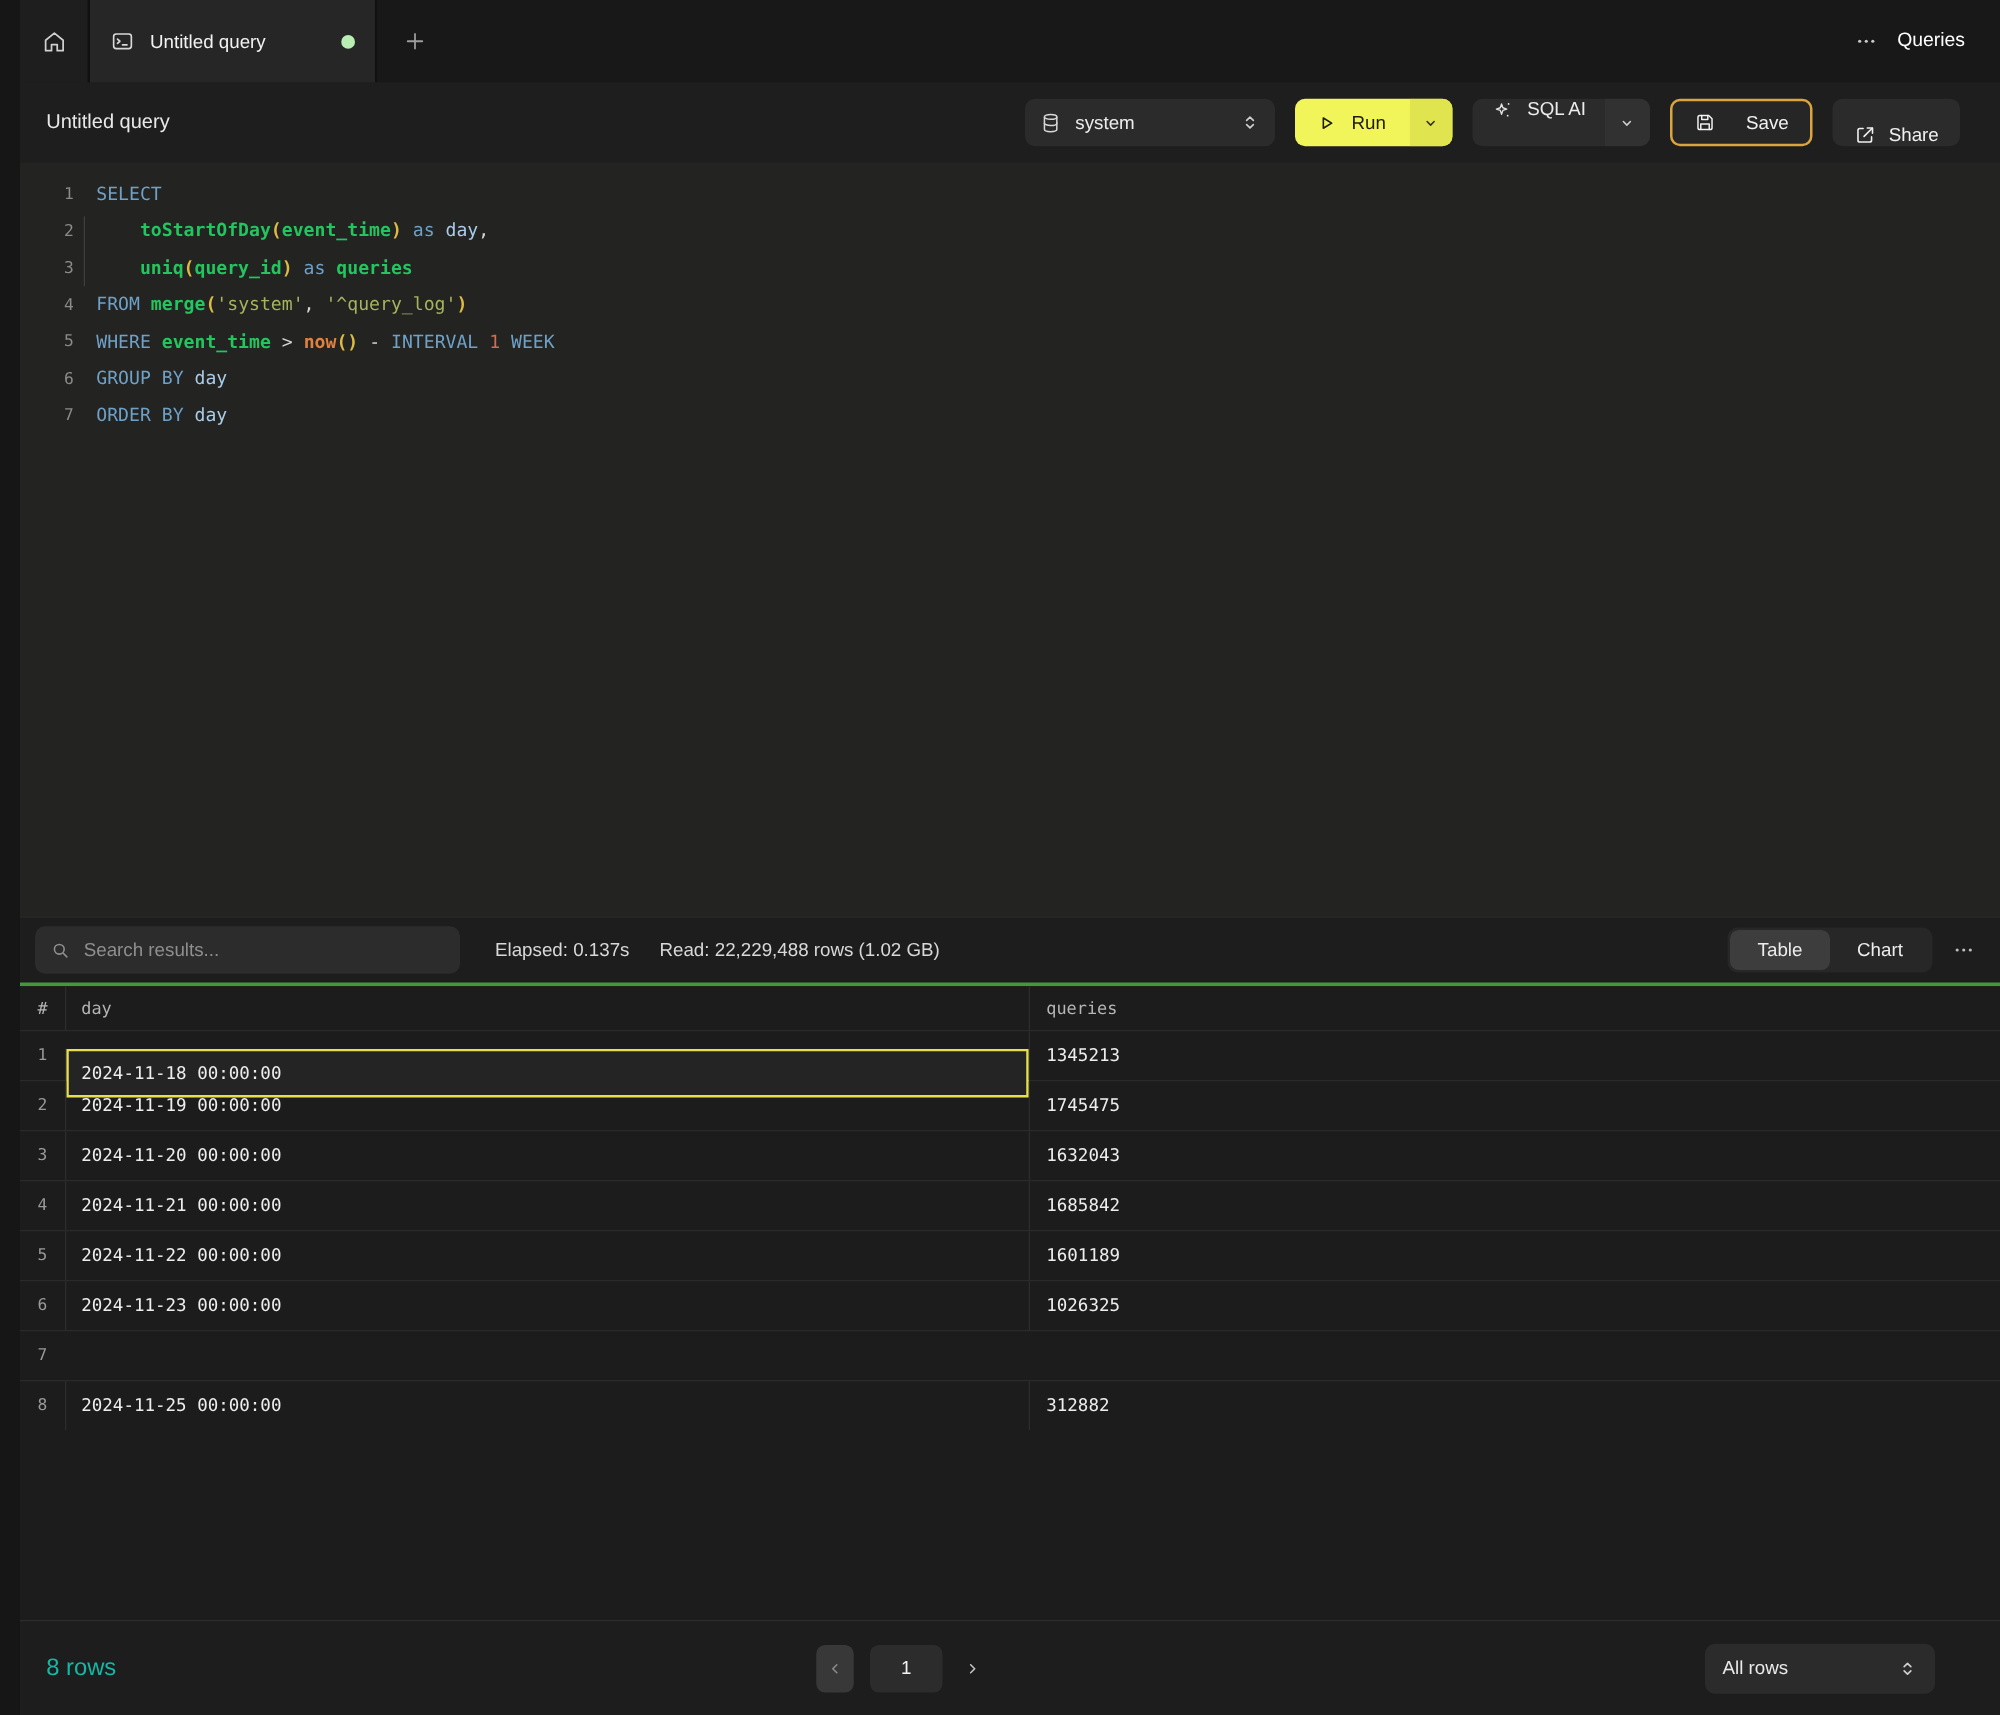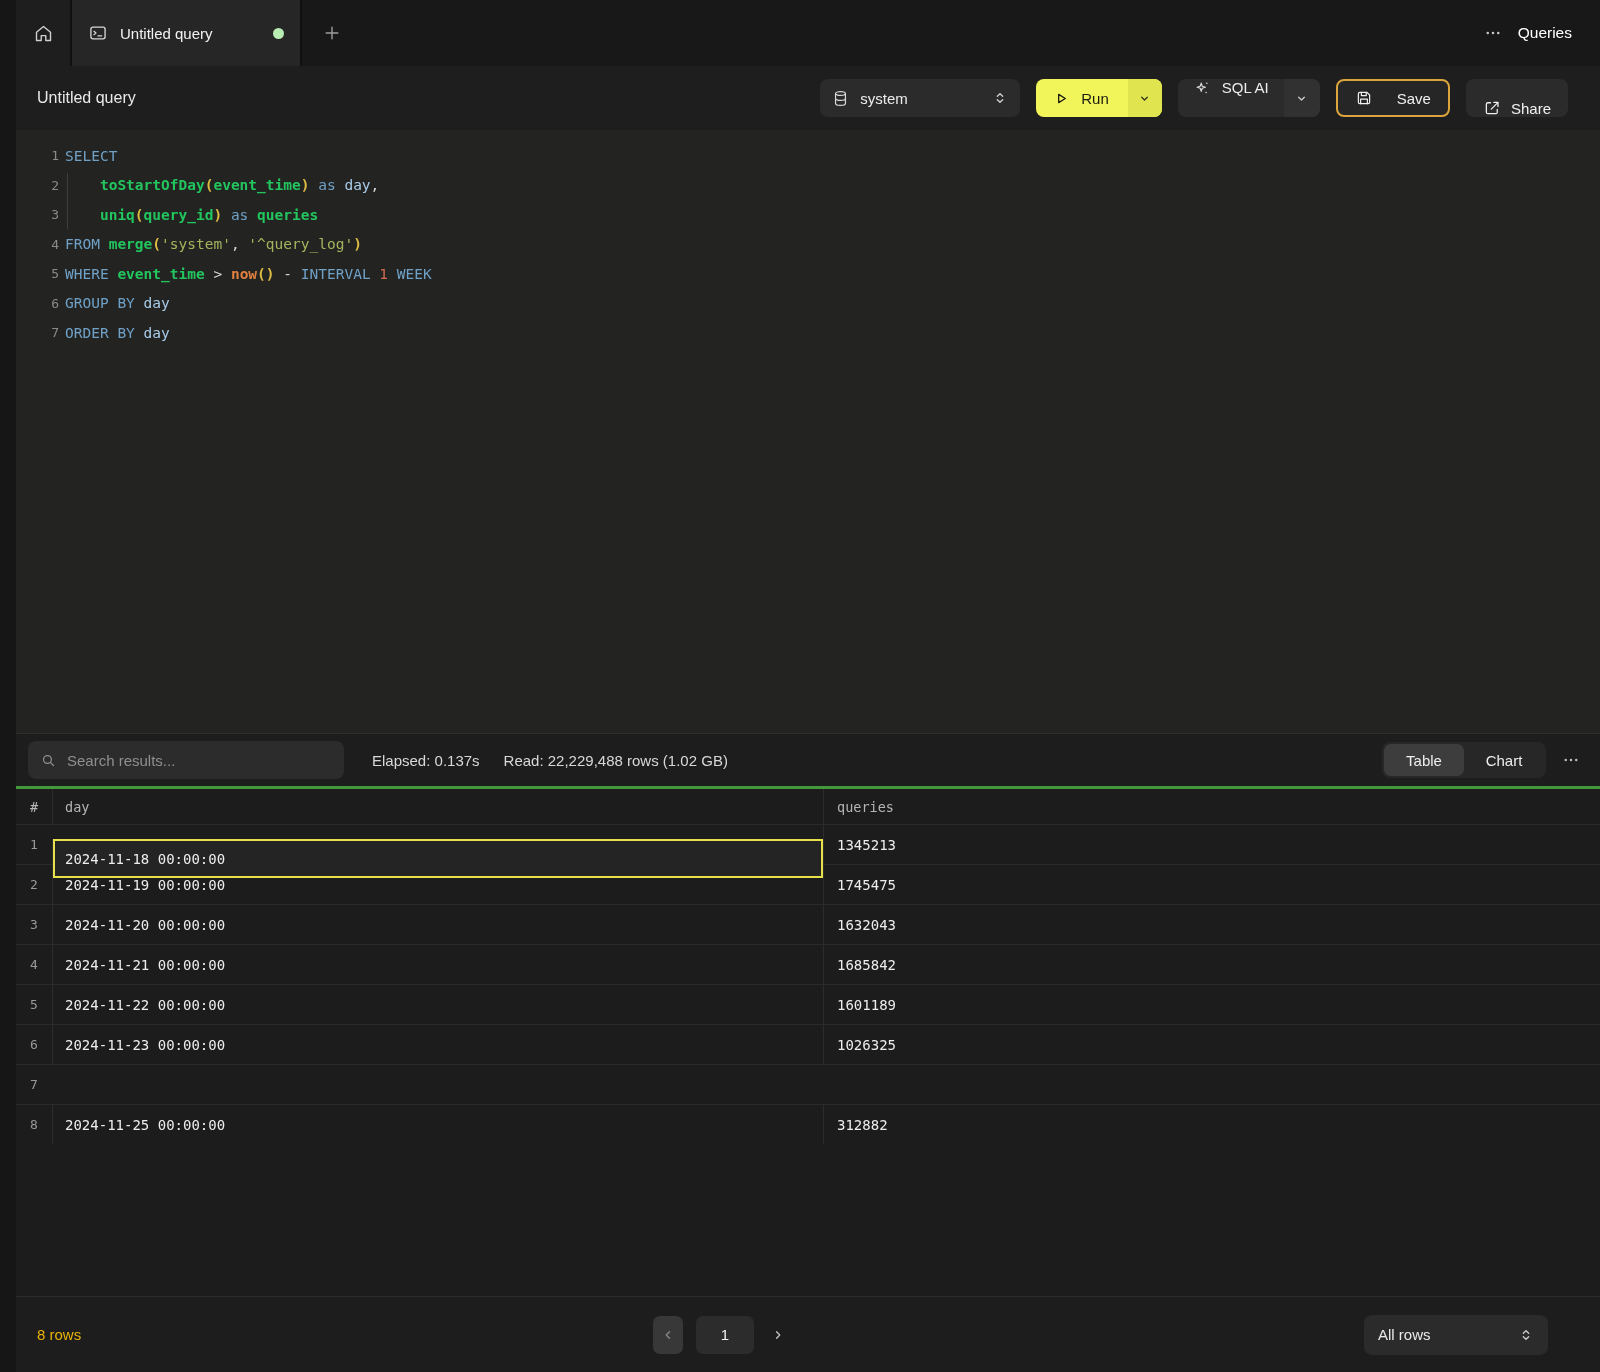--- a/index.html
+++ b/index.html
@@ -38,34 +38,34 @@
   .sqlai-btn { background:#2b2b2b; padding:0; overflow:hidden; color:#ececec; }
   .sqlai-main { display:flex; align-items:flex-start; gap:11px; height:100%; padding:0 15px; }
   .sqlai-caret { width:36px; height:100%; background:#313131; display:flex; align-items:center; justify-content:center; color:#cfcfcf; }
   .save-btn { background:#262626; border:2px solid #dba43c; padding:0 17px; gap:24px; color:#f0f0f0; }
   .share-btn { background:#2b2b2b; padding:0 17px; gap:10px; color:#f0f0f0;align-items:flex-end; }
 
   
   .editor { flex:0 0 603px; background:#232322; position:relative; padding-top:11px; font-family:"DejaVu Sans Mono", monospace; font-size:14.5px; cursor:text; }
   .code-line { display:flex; height:29.5px; align-items:center; }
   .gutter { flex:0 0 49px; text-align:right; padding-right:6px; color:#8b8b8b; font-size:13px; }
-  .code-text { white-space:pre; }
+  .code-text { white-space:pre;margin-left:12px; }
   .tok-kw { color:#6fa1c7; }
   .tok-id { color:#a9cce9; }
   .tok-fn { color:#22c55e; font-weight:bold; }
   .tok-pa { color:#dcbb43; font-weight:bold; }
   .tok-st { color:#a4b55d; }
   .tok-fc { color:#e08140; font-weight:bold; }
   .tok-nm { color:#cf6d4e; }
   .tok-pl { color:#d6d6d6; }
   .indent-guide { position:absolute; left:51px; top:43px; width:1px; height:56px; background:#3e3e3e; }
 
   
   .results-toolbar { flex:0 0 53px; background:#1d1d1d; border-top:1px solid #2e2e2e; display:flex; align-items:center; padding:0 20px 0 12px; }
-  .search-box { width:316px; height:38px; background:#2c2c2c; border-radius:8px; display:flex; align-items:center; padding:0 12px; gap:10px; color:#8f8f8f; }
+  .search-box { width:340px; height:38px; background:#2c2c2c; border-radius:8px; display:flex; align-items:center; padding:0 12px; gap:10px; color:#8f8f8f; }
   .search-box input { flex:1; background:transparent; border:none; outline:none; color:#d6d6d6; font-size:15px; font-family:"Liberation Sans", sans-serif; }
   .search-box input::placeholder { color:#8f8f8f; }
   .stat { font-size:15px; color:#d8d8d8; font-weight:500; margin-left:28px; }
   .stat + .stat { margin-left:24px; }
   .view-seg { margin-left:auto; background:#272727; border-radius:8px; padding:2px; display:flex; }
   .seg { width:80px; height:32px; display:flex; align-items:center; justify-content:center; border-radius:7px; font-size:15px; color:#ededed; cursor:pointer; }
   .seg.active { background:#3d3d3d; }
   .results-more { margin-left:16px; color:#bdbdbd; display:flex; align-items:center; cursor:pointer; }
 
   .green-divider { flex:0 0 3px; background:#42993a; }
@@ -75,21 +75,21 @@
   .thead { display:flex; height:35px; align-items:center; color:#b5b5b5; font-size:13.5px; }
   .col-num { flex:0 0 36px; display:flex; align-items:center; justify-content:center; height:100%; }
   .col-day { flex:0 0 771px; padding:0 12px; display:flex; align-items:center; height:100%; border-left:1px solid #2c2c2c; }
   .col-queries { flex:1 1 auto; padding:0 13px; display:flex; align-items:center; height:100%; border-left:1px solid #2c2c2c; }
   .trow { display:flex; height:40px; border-top:1px solid #2a2a2a; font-size:14px; color:#ededed; cursor:default; }
   .trow .col-num { color:#999; font-size:13px; }
   .cell-selected { box-shadow:inset 0 0 0 2px #e7e04a; background:#242424;margin-top:14px; }
 
   
   .resfooter { flex:0 0 76px; background:#1d1d1d; border-top:1px solid #2d2d2d; display:flex; align-items:center; padding:0 52px 0 21px; position:relative; }
-  .row-count { font-size:15px; color:#eab308;text-align:center; }
+  .row-count { font-size:19px; color:#14b8a6;text-align:center; }
   .pager { position:absolute; left:44.5%; transform:translateX(-50%); display:flex; align-items:center; gap:13px; }
   .pg-prev { width:30px; height:38px; background:#383838; border-radius:7px; color:#8a8a8a; display:flex; align-items:center; justify-content:center; cursor:pointer; }
   .pg-page { width:58px; height:38px; background:#2c2c2c; border-radius:7px; color:#f2f2f2; display:flex; align-items:center; justify-content:center; font-size:15px; cursor:pointer; }
   .pg-next { color:#c4c4c4; display:flex; align-items:center; padding:0 4px; cursor:pointer; }
   .pagesize { margin-left:auto; width:184px; height:40px; background:#2b2b2b; border-radius:8px; display:flex; align-items:center; padding:0 14px; font-size:15px; color:#eaeaea; cursor:pointer; }
   .pagesize .updown { margin-left:auto; color:#cfcfcf; }
 
   svg { display:block; }
 </style>
 </head>

